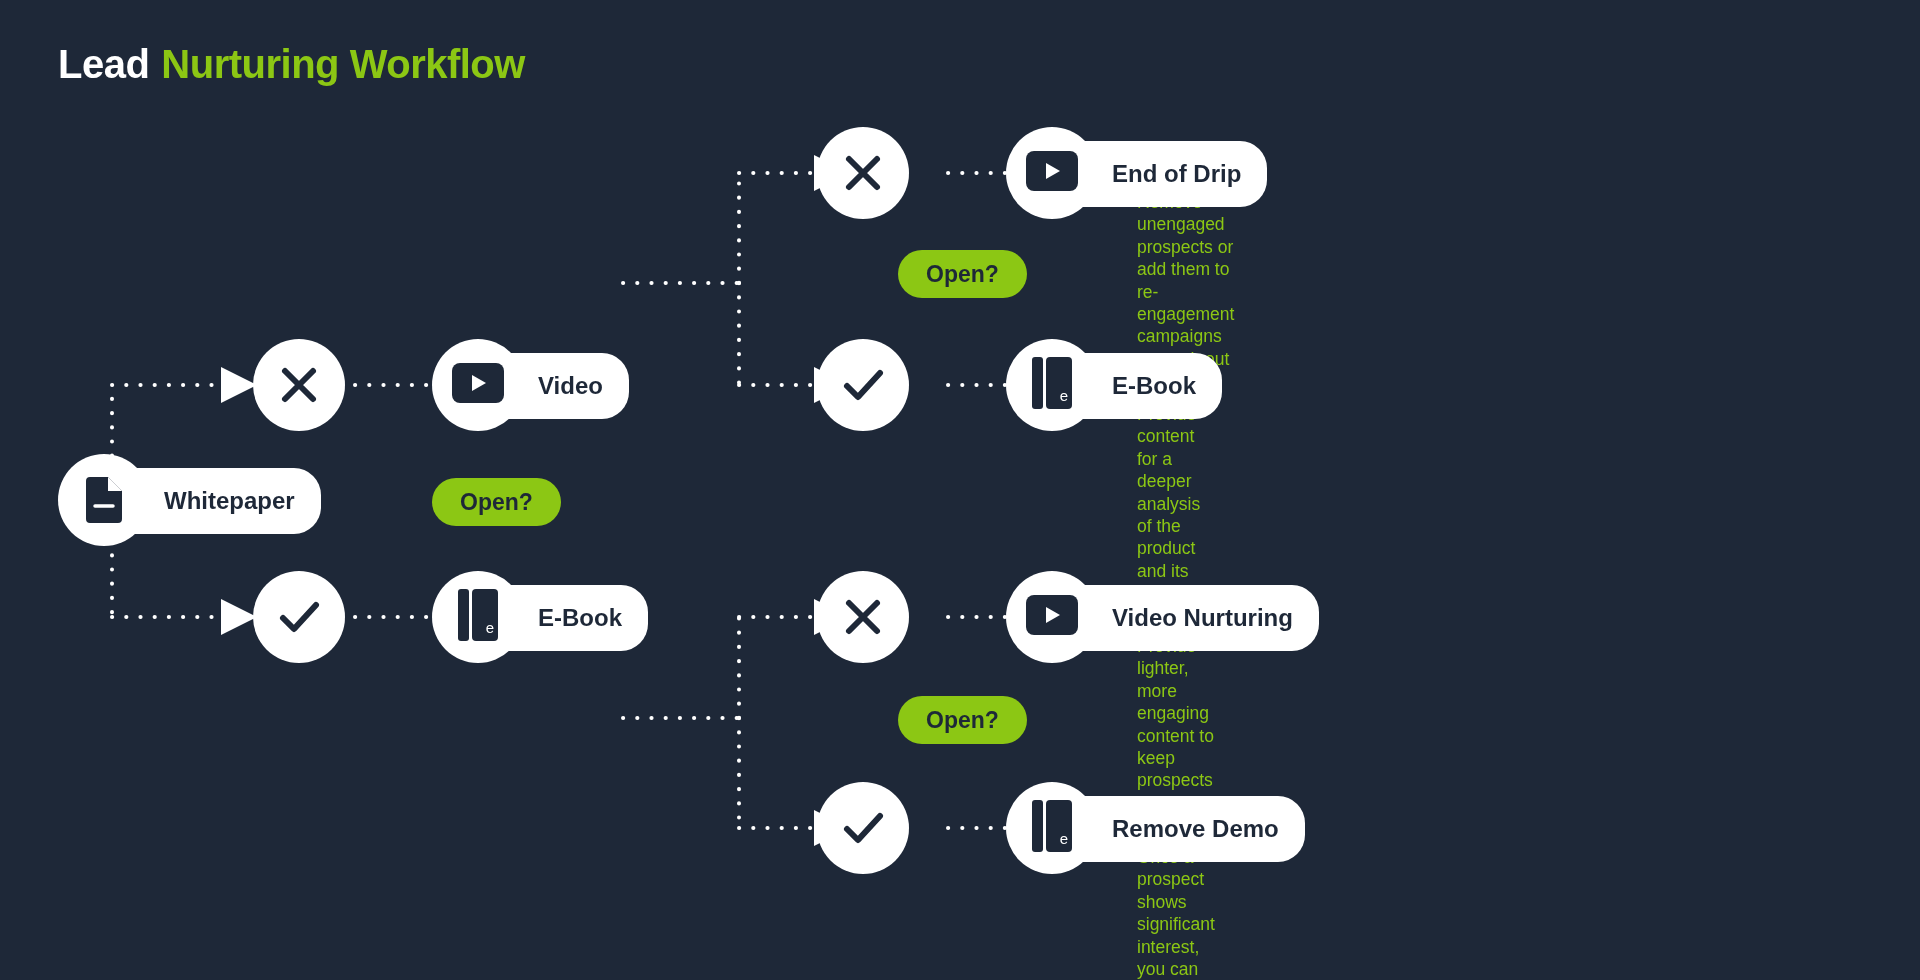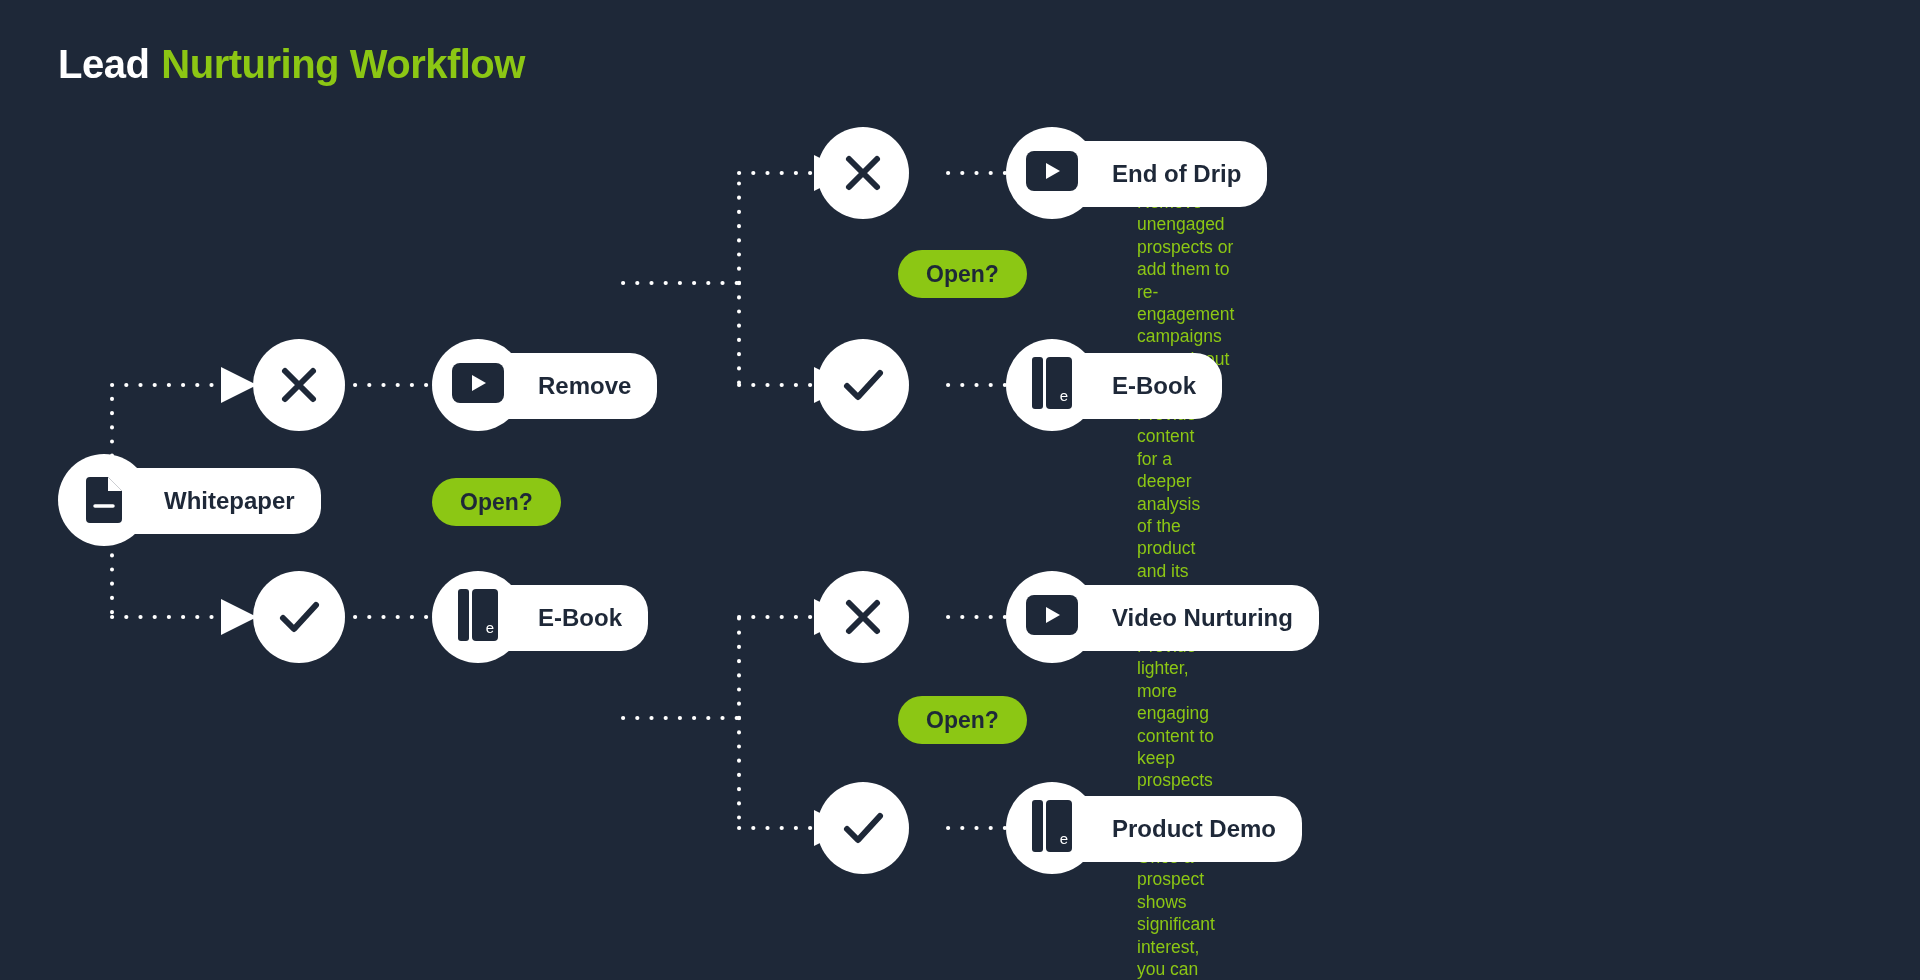--- a/index.html
+++ b/index.html
@@ -177,21 +177,21 @@
   <div class="node" style="left:432px;top:339px;">
     <div class="bub">
       <span>
         <svg width="52" height="40" viewBox="0 0 52 40">
           <rect x="0" y="0" width="52" height="40" rx="8" fill="#1e2838"></rect>
           <path d="M20,12 L34,20 L20,28 z" fill="#ffffff"></path>
         </svg>
       </span>
     </div>
     <div class="pill">
-      <span>Remove</span>
+      <span>Video</span>
     </div>
   </div>
 
   <div class="node" style="left:432px;top:571px;">
     <div class="bub">
       <span>
         <svg width="44" height="56" viewBox="0 0 44 56">
           <rect x="2" y="2" width="11" height="52" rx="3" fill="#1e2838"></rect>
           <rect x="16" y="2" width="26" height="52" rx="4" fill="#1e2838"></rect>
           <text x="34" y="46" font-family="Liberation Sans, sans-serif" font-size="15" fill="#ffffff" text-anchor="middle">e</text>
@@ -254,21 +254,21 @@
     <div class="bub">
       <span>
         <svg width="44" height="56" viewBox="0 0 44 56">
           <rect x="2" y="2" width="11" height="52" rx="3" fill="#1e2838"></rect>
           <rect x="16" y="2" width="26" height="52" rx="4" fill="#1e2838"></rect>
           <text x="34" y="46" font-family="Liberation Sans, sans-serif" font-size="15" fill="#ffffff" text-anchor="middle">e</text>
         </svg>
       </span>
     </div>
     <div class="pill">
-      <span>Product Demo</span>
+      <span>Remove Demo</span>
     </div>
     <div class="desc">Once a prospect shows significant interest, you can schedule a personal call or meeting.</div>
   </div>
 
   <div class="badge" style="left:432px;top:478px;">
     <span>Open?</span>
   </div>
   <div class="badge" style="left:898px;top:250px;">
     <span>Open?</span>
   </div>

